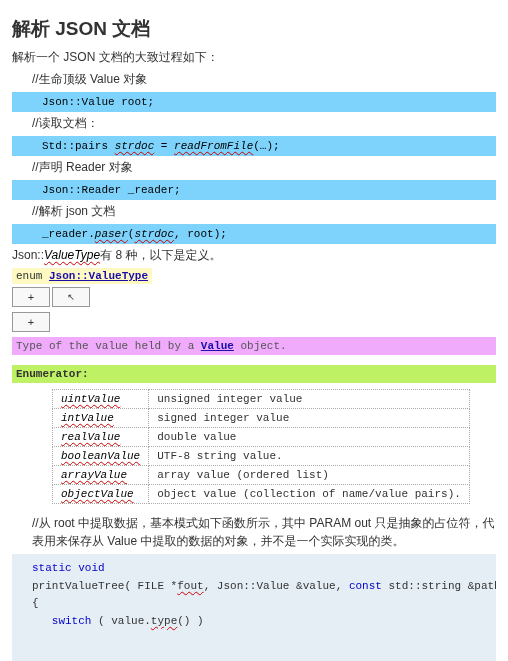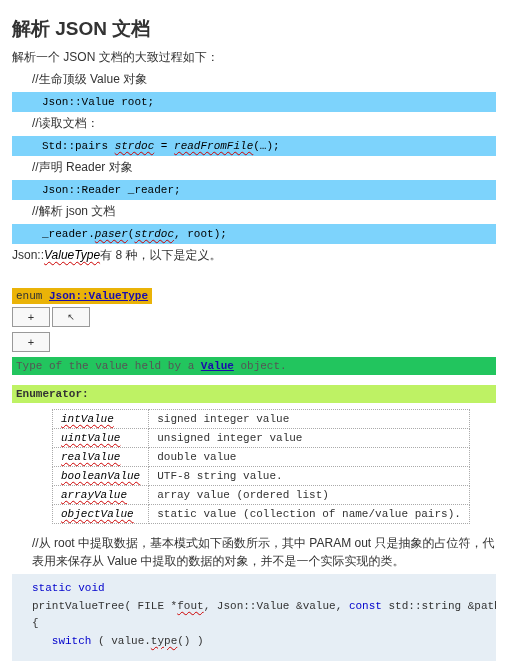--- a/index.html
+++ b/index.html
@@ -14,38 +14,38 @@
   .codeblock {
     background: #7dd3fc;
     padding: 4px 4px 4px 30px;
     font-family: "Courier New", monospace;
     font-size: 11px;
     color: #000;
     margin: 2px 0;
   }
   .indent1 { padding-left: 20px; }
   .enumbox {
-    background: #eab308;
+    background: #fef9c3;
     padding: 2px 4px;
     font-family: "Courier New", monospace;
     font-size: 11px;
-    margin-top: 20px;
+    margin-top: 0;
     display: inline-block;
   }
   .enumbox a { color: #1a0dab; font-weight: bold; text-decoration: underline;}
   .btnrow { margin: 3px 0 5px 0; display:flex; gap:2px;}
   .smallbtn {
     border: 1px solid #999;
     background: #f8f8f8;
     width: 36px; height: 18px;
     display: inline-flex; align-items:center; justify-content:center;
     font-size:11px;
   }
   .typeofline {
-    background: #22c55e;
+    background: #f0abfc;
     font-family: "Courier New", monospace;
     font-size: 11px;
     color: #555;
     padding: 3px 4px;
     margin-top: 2px;
   }
   .typeofline a { color: #1a0dab; font-weight: bold; text-decoration: underline;}
   .enumerator-hd {
     background: #bef264;
     font-family: "Courier New", monospace;
@@ -124,42 +124,42 @@
 
 <div class="typeofline">
   <span>Type of the value held by a </span><a href="#">Value</a><span> object.</span>
 </div>
 
 <div class="enumerator-hd">Enumerator:</div>
 
 <table class="enum">
   <tbody id="enum-body">
       <tr>
+        <td><span class="redwavy">uintValue</span></td>
+        <td>unsigned integer value</td>
+      </tr>
+      <tr>
         <td><span class="redwavy">intValue</span></td>
         <td>signed integer value</td>
-      </tr>
-      <tr>
-        <td><span class="redwavy">uintValue</span></td>
-        <td>unsigned integer value</td>
       </tr>
       <tr>
         <td><span class="redwavy">realValue</span></td>
         <td>double value</td>
       </tr>
       <tr>
         <td><span class="redwavy">booleanValue</span></td>
         <td>UTF-8 string value.</td>
       </tr>
       <tr>
         <td><span class="redwavy">arrayValue</span></td>
         <td>array value (ordered list)</td>
       </tr>
       <tr>
         <td><span class="redwavy">objectValue</span></td>
-        <td>static value (collection of name/value pairs).</td>
+        <td>object value (collection of name/value pairs).</td>
       </tr>
     </tbody>
 </table>
 
 <div class="para indent1">//从 root 中提取数据，基本模式如下函数所示，其中 PARAM out 只是抽象的占位符，代表用来保存从 Value 中提取的数据的对象，并不是一个实际实现的类。</div>
 
 <div class="code2"><span class="kw">static</span><span class="kw"> void</span>
 <span>printValueTree( FILE *</span><span class="fn">fout</span><span>, Json::Value &amp;value, </span><span class="kw">const</span><span> std::string &amp;path = </span>
 <span>{</span>
    <span class="kw">switch</span><span> ( value.</span><span class="fn">type</span><span>() )</span>

